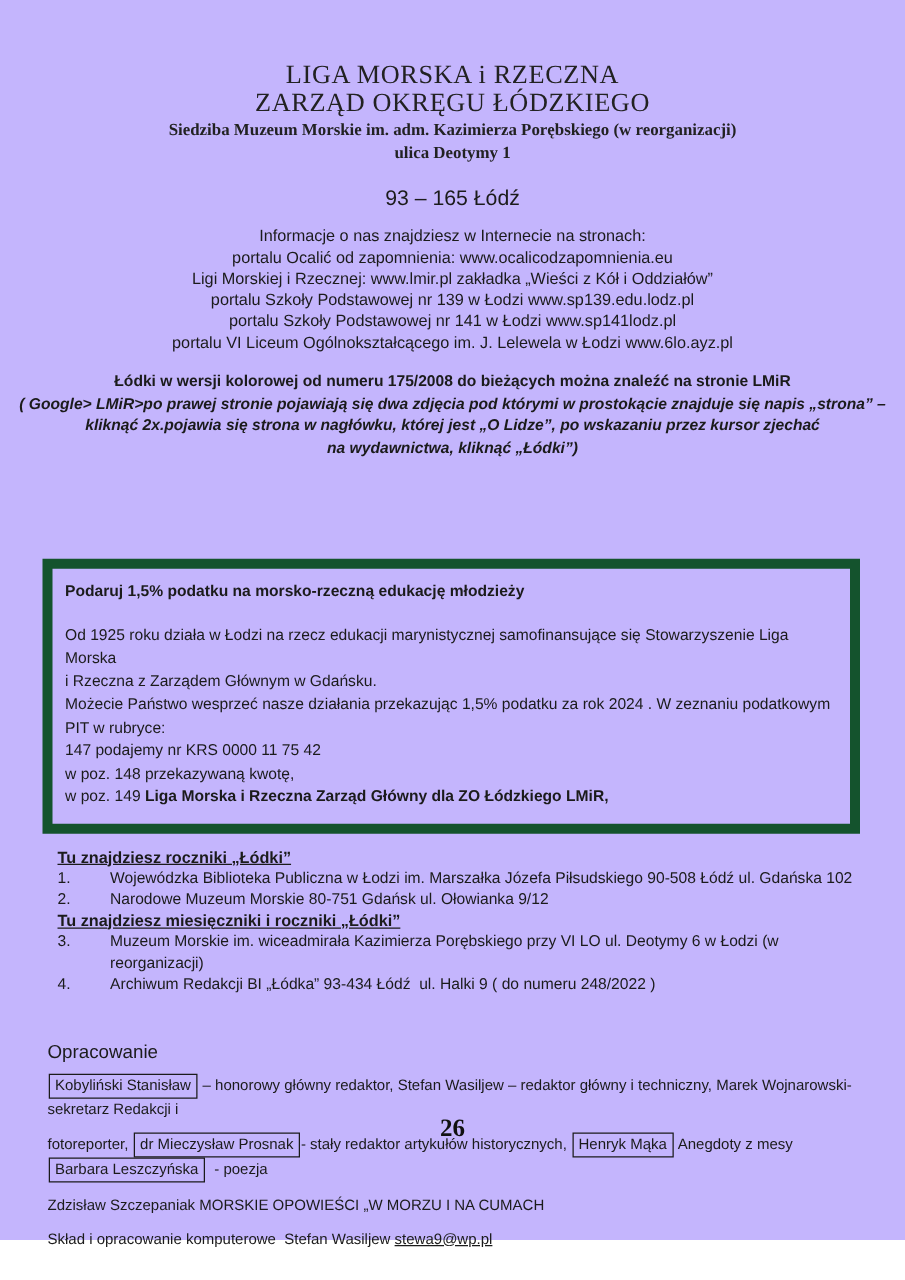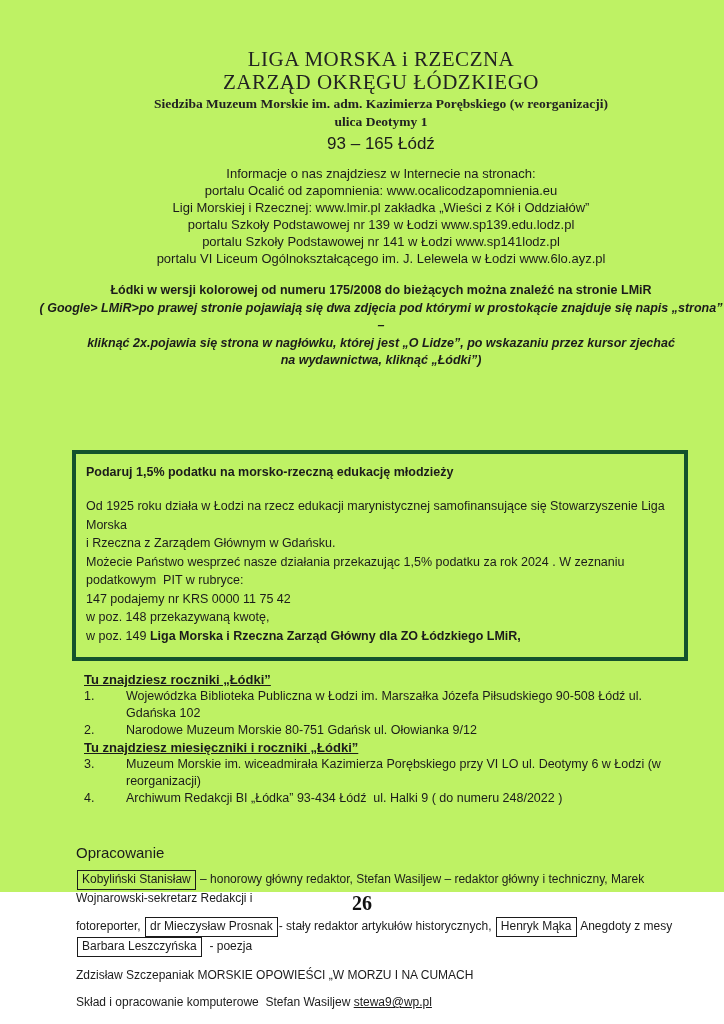--- a/index.html
+++ b/index.html
@@ -8,24 +8,23 @@
     width: 724px;
     height: 1024px;
     position: relative;
     font-family: "Liberation Sans", sans-serif;
     color: #1b1b1b;
     overflow: hidden;
   }
   .page {
     position: relative;
     width: 724px;
-    height: 892px;
-    background: #bef264;
+    height: 992px;
+    background: #c4b5fd;
     padding-top: 48px;
-    padding-left: 38px;
   }
   
   .doc-header { text-align: center; }
   .title-line {
     font-family: "Liberation Serif", serif;
     font-size: 21px;
     line-height: 23px;
     letter-spacing: 0.5px;
     color: #222;
   }
@@ -34,41 +33,41 @@
     font-weight: bold;
     font-size: 13.5px;
     line-height: 16px;
     margin-top: 2px;
     color: #222;
   }
   .addr-postal {
     font-family: "Liberation Sans", sans-serif;
     font-size: 17px;
     line-height: 19px;
-    margin-top: 4px;
+    margin-top: 19px;
   }
   
   .links-section { text-align: center; margin-top: 12px; }
   .links-section div {
     font-size: 13px;
     line-height: 17px;
     white-space: pre-wrap;
   }
   
   .lodki-section { text-align: center; margin-top: 15px; font-weight: bold; }
   .lodki-section div {
     font-size: 12.5px;
     line-height: 17.5px;
     white-space: pre-wrap;
   }
   .lodki-section .it { font-style: italic; }
   
   .tax-box {
     margin: 80px 36px 0 34px;
-    border: 4px solid #14532d;
+    border: 8px solid #14532d;
     padding: 9px 12px 12px 10px;
   }
   .tax-box div {
     font-size: 12.5px;
     line-height: 18.5px;
     white-space: pre-wrap;
   }
   .tax-box .bx-heading { font-weight: bold; margin-bottom: 16px; }
   .bold { font-weight: bold; }
   

